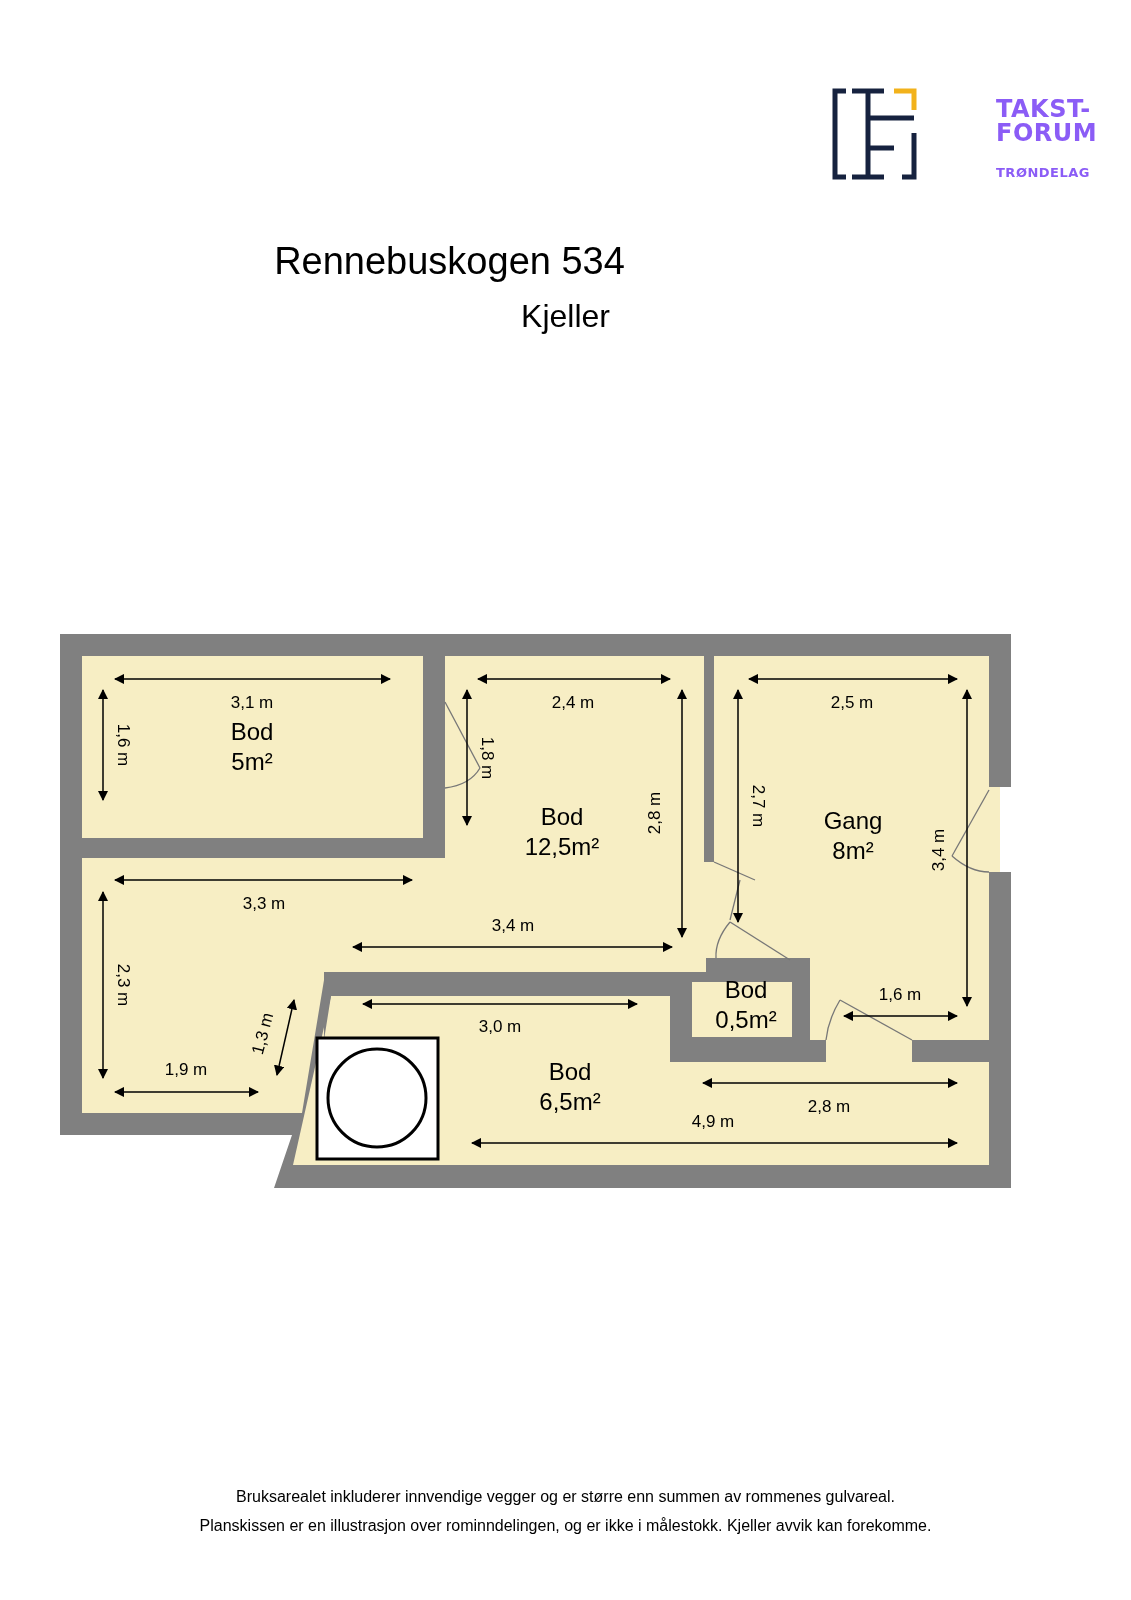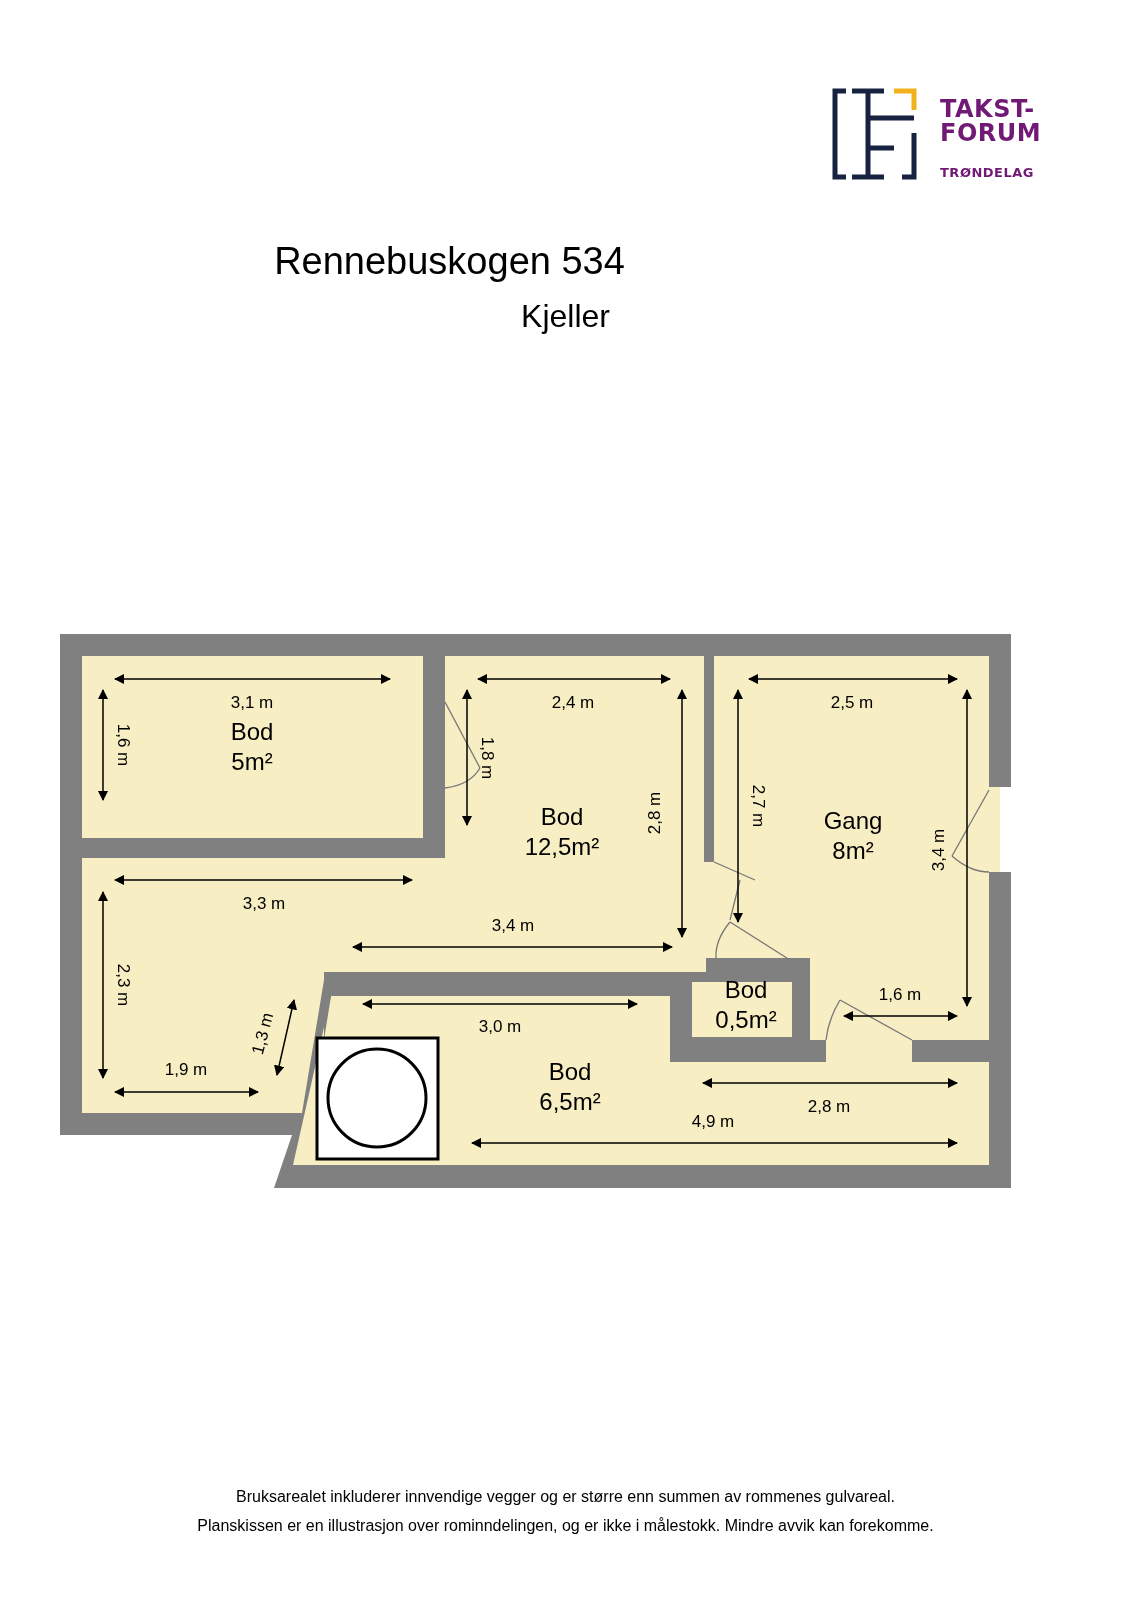--- a/index.html
+++ b/index.html
@@ -1,19 +1,19 @@
 <!DOCTYPE html>
 <html><head>
 <meta charset="utf-8">
 <style>
   html, body { margin: 0; padding: 0; background: #ffffff; }
   body { width: 1131px; height: 1600px; position: relative; overflow: hidden;
          font-family: "Liberation Sans", "DejaVu Sans", sans-serif; color: #000; }
   .logo { position: absolute; left: 832px; top: 88px; width: 230px; height: 92px; }
-  .logo-text { position: absolute; left: 940px; top: 97px; font-weight: bold; color: #701a75;
+  .logo-text { position: absolute; left: 996px; top: 97px; font-weight: bold; color: #8b5cf6;
                line-height: 1; font-family: "DejaVu Sans", sans-serif; }
   .logo-line1, .logo-line2 { font-size: 24px; letter-spacing: 0.5px; display: block; }
   .logo-line2 { }
   .logo-line3 { font-size: 13px; display: block; margin-top: 21px; letter-spacing: 0.5px; }
   .title { position: absolute; left: 0; width: 899px; text-align: center; top: 240px;
            font-size: 38px; }
   .subtitle { position: absolute; left: 0; width: 1131px; text-align: center; top: 298px;
               font-size: 32px; }
   .plan { position: absolute; left: 0; top: 0; width: 1131px; height: 1600px; }
   .footer { position: absolute; left: 0; width: 1131px; text-align: center; font-size: 16px; }
@@ -152,13 +152,13 @@
     <text x="268" y="1035" transform="rotate(-75 268 1035)">1,3 m</text>
     <text x="186" y="1075">1,9 m</text>
     <text x="500" y="1032">3,0 m</text>
     <text x="900" y="1000">1,6 m</text>
     <text x="829" y="1112">2,8 m</text>
     <text x="713" y="1127">4,9 m</text>
   </g>
 </svg>
 
 <div class="footer l1">Bruksarealet inkluderer innvendige vegger og er større enn summen av rommenes gulvareal.</div>
-<div class="footer l2">Planskissen er en illustrasjon over rominndelingen, og er ikke i målestokk. Mindre avvik kan forekomme.</div>
+<div class="footer l2">Planskissen er en illustrasjon over rominndelingen, og er ikke i målestokk. Kjeller avvik kan forekomme.</div>
 
 </body></html>

